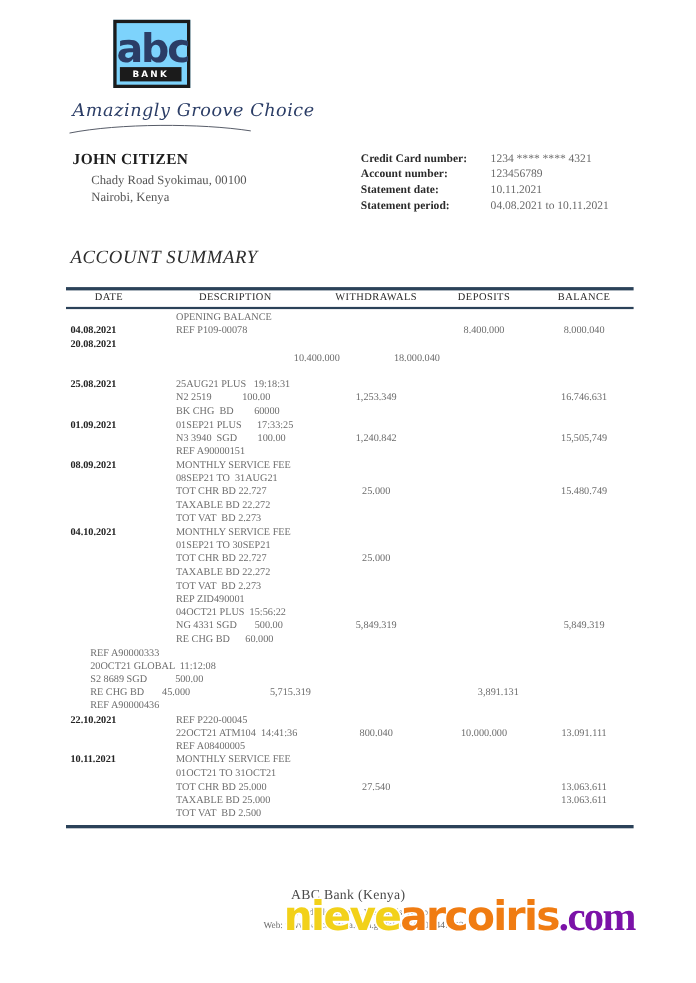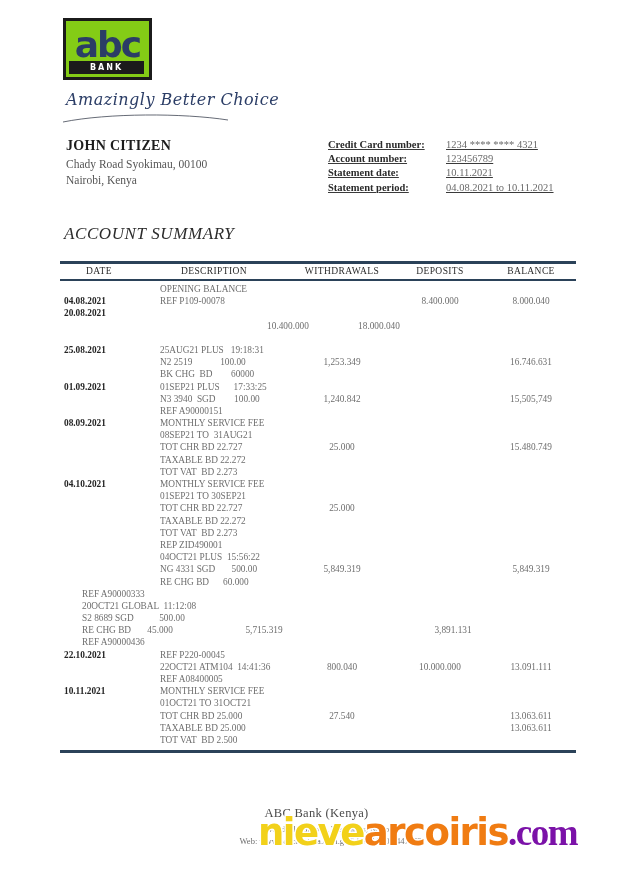--- a/index.html
+++ b/index.html
@@ -17,25 +17,26 @@
   }
 
   
   .logo-block {
     position: absolute;
     left: 63px;
     top: 18px;
     width: 260px;
   }
   .logo-box {
-    width: 89px;
+    width: 70px;
     height: 62px;
     border: 3px solid #1b1b1b;
-    background: #84cc16;
+    background: #7dd3fc;
     position: relative;
+    margin-left: 40px;
     box-sizing: border-box;
   }
   .logo-letters {
     position: absolute;
     left: 0; right: 0;
     top: 3px;
     height: 42px;
     text-align: center;
     font-family: "DejaVu Sans", sans-serif;
     font-weight: 700;
@@ -85,33 +86,33 @@
     font-family: "Liberation Serif", serif;
     font-size: 14px;
     font-weight: 700;
     color: #1d1d1d;
     letter-spacing: 0.3px;
   }
   .customer-line {
     font-size: 11.5px;
     color: #555555;
     margin-top: 4px;
+    margin-left: 17px;
   }
 
   .acct-info {
     position: absolute;
     left: 328px;
     top: 139px;
     width: 270px;
     font-size: 10.5px;
   }
   .acct-row {
     display: flex;
     margin-bottom: 3.2px;
-    text-decoration: underline;
   }
   .acct-label {
     width: 118px;
     font-weight: 700;
     color: #2b2b2b;
     font-size: 10.5px;
   }
   .acct-value {
     color: #6a6a6a;
     font-size: 10.5px;
@@ -236,21 +237,21 @@
   .wm-c { color: #7b12a8; font-family: Liberation Serif, serif; }
 </style>
 </head>
 <body>
 
 <div class="logo-block">
   <div class="logo-box">
     <div class="logo-letters">abc</div>
     <div class="logo-bar">BANK</div>
   </div>
-  <div class="tagline">Amazingly Better Choice</div>
+  <div class="tagline">Amazingly Groove Choice</div>
   <svg class="tagline-swoosh" viewBox="0 0 170 10">
     <path d="M0 9 C45 0 120 0 165 7" stroke="#555a66" stroke-width="0.9" fill="none"></path>
   </svg>
 </div>
 
 <div class="customer">
   <div class="customer-name">JOHN CITIZEN</div>
   <div class="customer-line">Chady Road Syokimau, 00100</div>
   <div class="customer-line">Nairobi, Kenya</div>
 </div>

